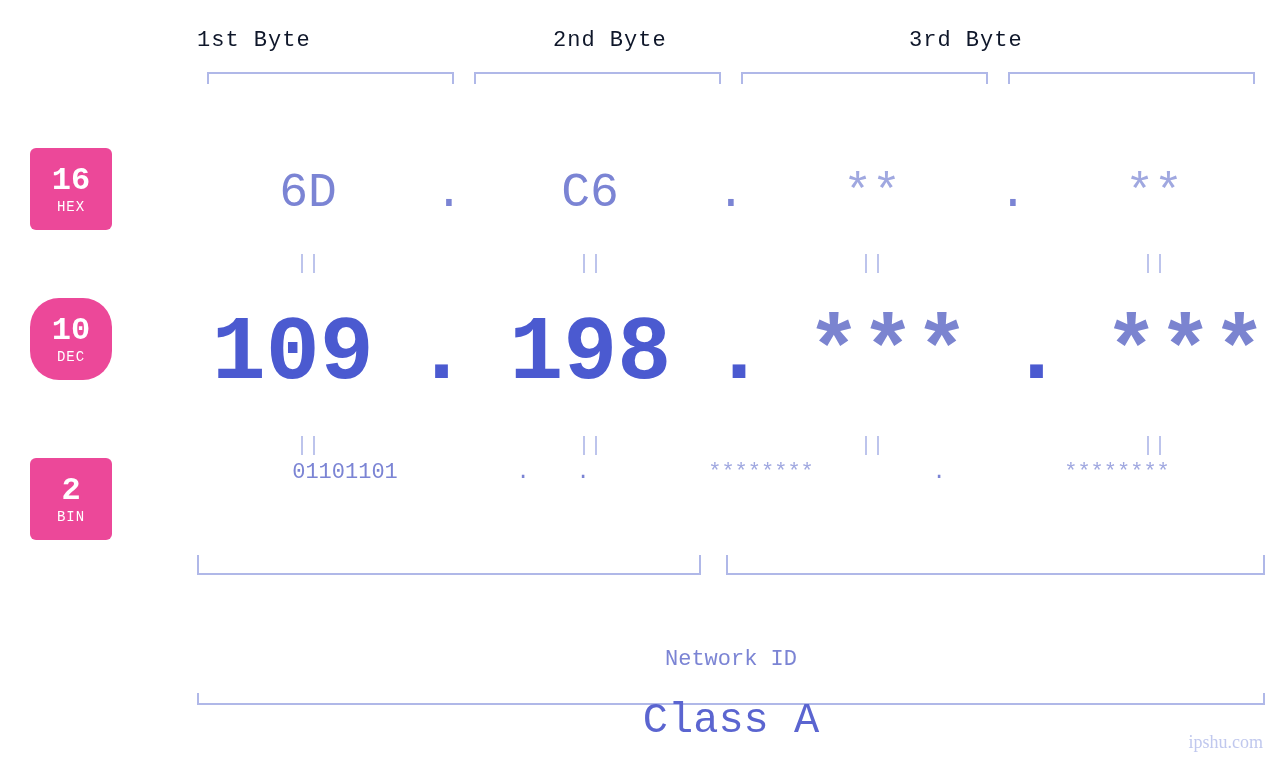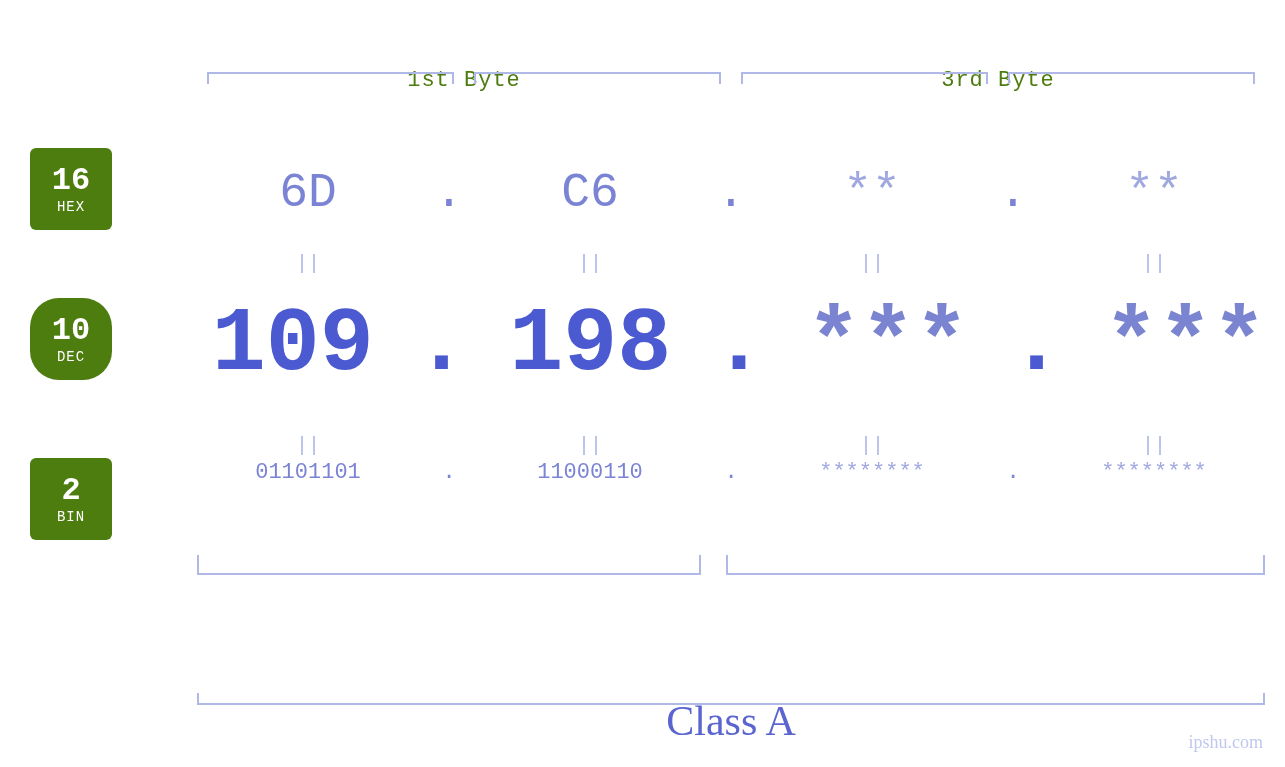--- a/index.html
+++ b/index.html
@@ -23,26 +23,25 @@
     .byte-headers {
       display: flex;
       position: absolute;
       top: 28px;
       left: 197px;
       right: 20px;
     }
 
     .byte-header {
       flex: 1;
-      text-align: center;
-      color: #4d7c0f;
+      text-align: left;
+      color: #0f172a;
       font-size: 22px;
       font-family: 'Courier New', Courier, monospace;
       letter-spacing: 1px;
-      margin-top: 40px;
     }
 
     
     .bracket-lines {
       display: flex;
       position: absolute;
       top: 72px;
       left: 197px;
       right: 20px;
     }
@@ -60,21 +59,21 @@
       top: 0; left: 0; right: 0;
       border-top: 2px solid #b0b8e8;
       border-left: 2px solid #b0b8e8;
       border-right: 2px solid #b0b8e8;
       height: 10px;
     }
 
     .base-badge {
       width: 82px;
       height: 82px;
-      background: #4d7c0f;
+      background: #ec4899;
       border-radius: 6px;
       display: flex;
       flex-direction: column;
       align-items: center;
       justify-content: center;
       color: white;
       margin-bottom: 0;
     }
 
     .base-badge .base-num {
@@ -185,21 +184,21 @@
 
     
     .class-label {
       position: absolute;
       bottom: 22px;
       left: 197px;
       right: 20px;
       text-align: center;
       color: #5b65d0;
       font-size: 42px;
-      font-family: Liberation Serif, serif;
+      font-family: Liberation Mono, monospace;
     }
 
     
     .watermark {
       position: absolute;
       bottom: 14px;
       right: 22px;
       color: #c0c8ee;
       font-size: 18px;
       font-family: Liberation Serif, serif;
@@ -244,21 +243,21 @@
       align-items: center;
       height: 50px;
     }
 
     .row-dec {
       position: absolute;
       top: 285px;
       left: 197px;
       right: 4px;
       display: flex;
-      align-items: center;
+      align-items: flex-end;
       height: 120px;
       gap: 23px;
     }
 
     .row-eq2 {
       position: absolute;
       top: 420px;
       left: 197px;
       right: 20px;
       display: flex;
@@ -306,20 +305,21 @@
       border-right: 2px solid #b0b8e8;
     }
   </style>
 </head>
 <body>
 
 <div class="container">
 
   <div class="byte-headers">
     <div class="byte-header">1st Byte</div>
+    <div class="byte-header">2nd Byte</div>
     <div class="byte-header">3rd Byte</div>
   </div>
 
   <div class="bracket-lines">
     <div class="bracket-line"></div>
     <div class="bracket-line"></div>
     <div class="bracket-line"></div>
     <div class="bracket-line"></div>
   </div>
 
@@ -406,43 +406,41 @@
     <div class="eq-cell">||</div>
   </div>
 
   <div class="row-bin">
     <div class="byte-cell">
       <span class="bin-value">01101101</span>
     </div>
     <div class="sep-cell">
       <span class="bin-value">.</span>
     </div>
-    <div class="byte-cell">
-      <span class="bin-value">11000110</span>
-    </div>
     <div class="sep-cell">
       <span class="bin-value">.</span>
     </div>
     <div class="byte-cell">
       <span class="bin-star">********</span>
     </div>
     <div class="sep-cell">
       <span class="bin-value">.</span>
     </div>
     <div class="byte-cell">
       <span class="bin-star">********</span>
     </div>
   </div>
 
   <div class="bottom-section">
     <div class="net-bracket-line"></div>
     <div class="host-bracket-line"></div>
   </div>
 
   <div class="id-labels">
+    <div class="network-id-label">Network ID</div>
   </div>
 
   <div class="big-bracket"></div>
 
   <div class="class-label">Class A</div>
 
   <div class="watermark">ipshu.com</div>
 
 </div>
 

